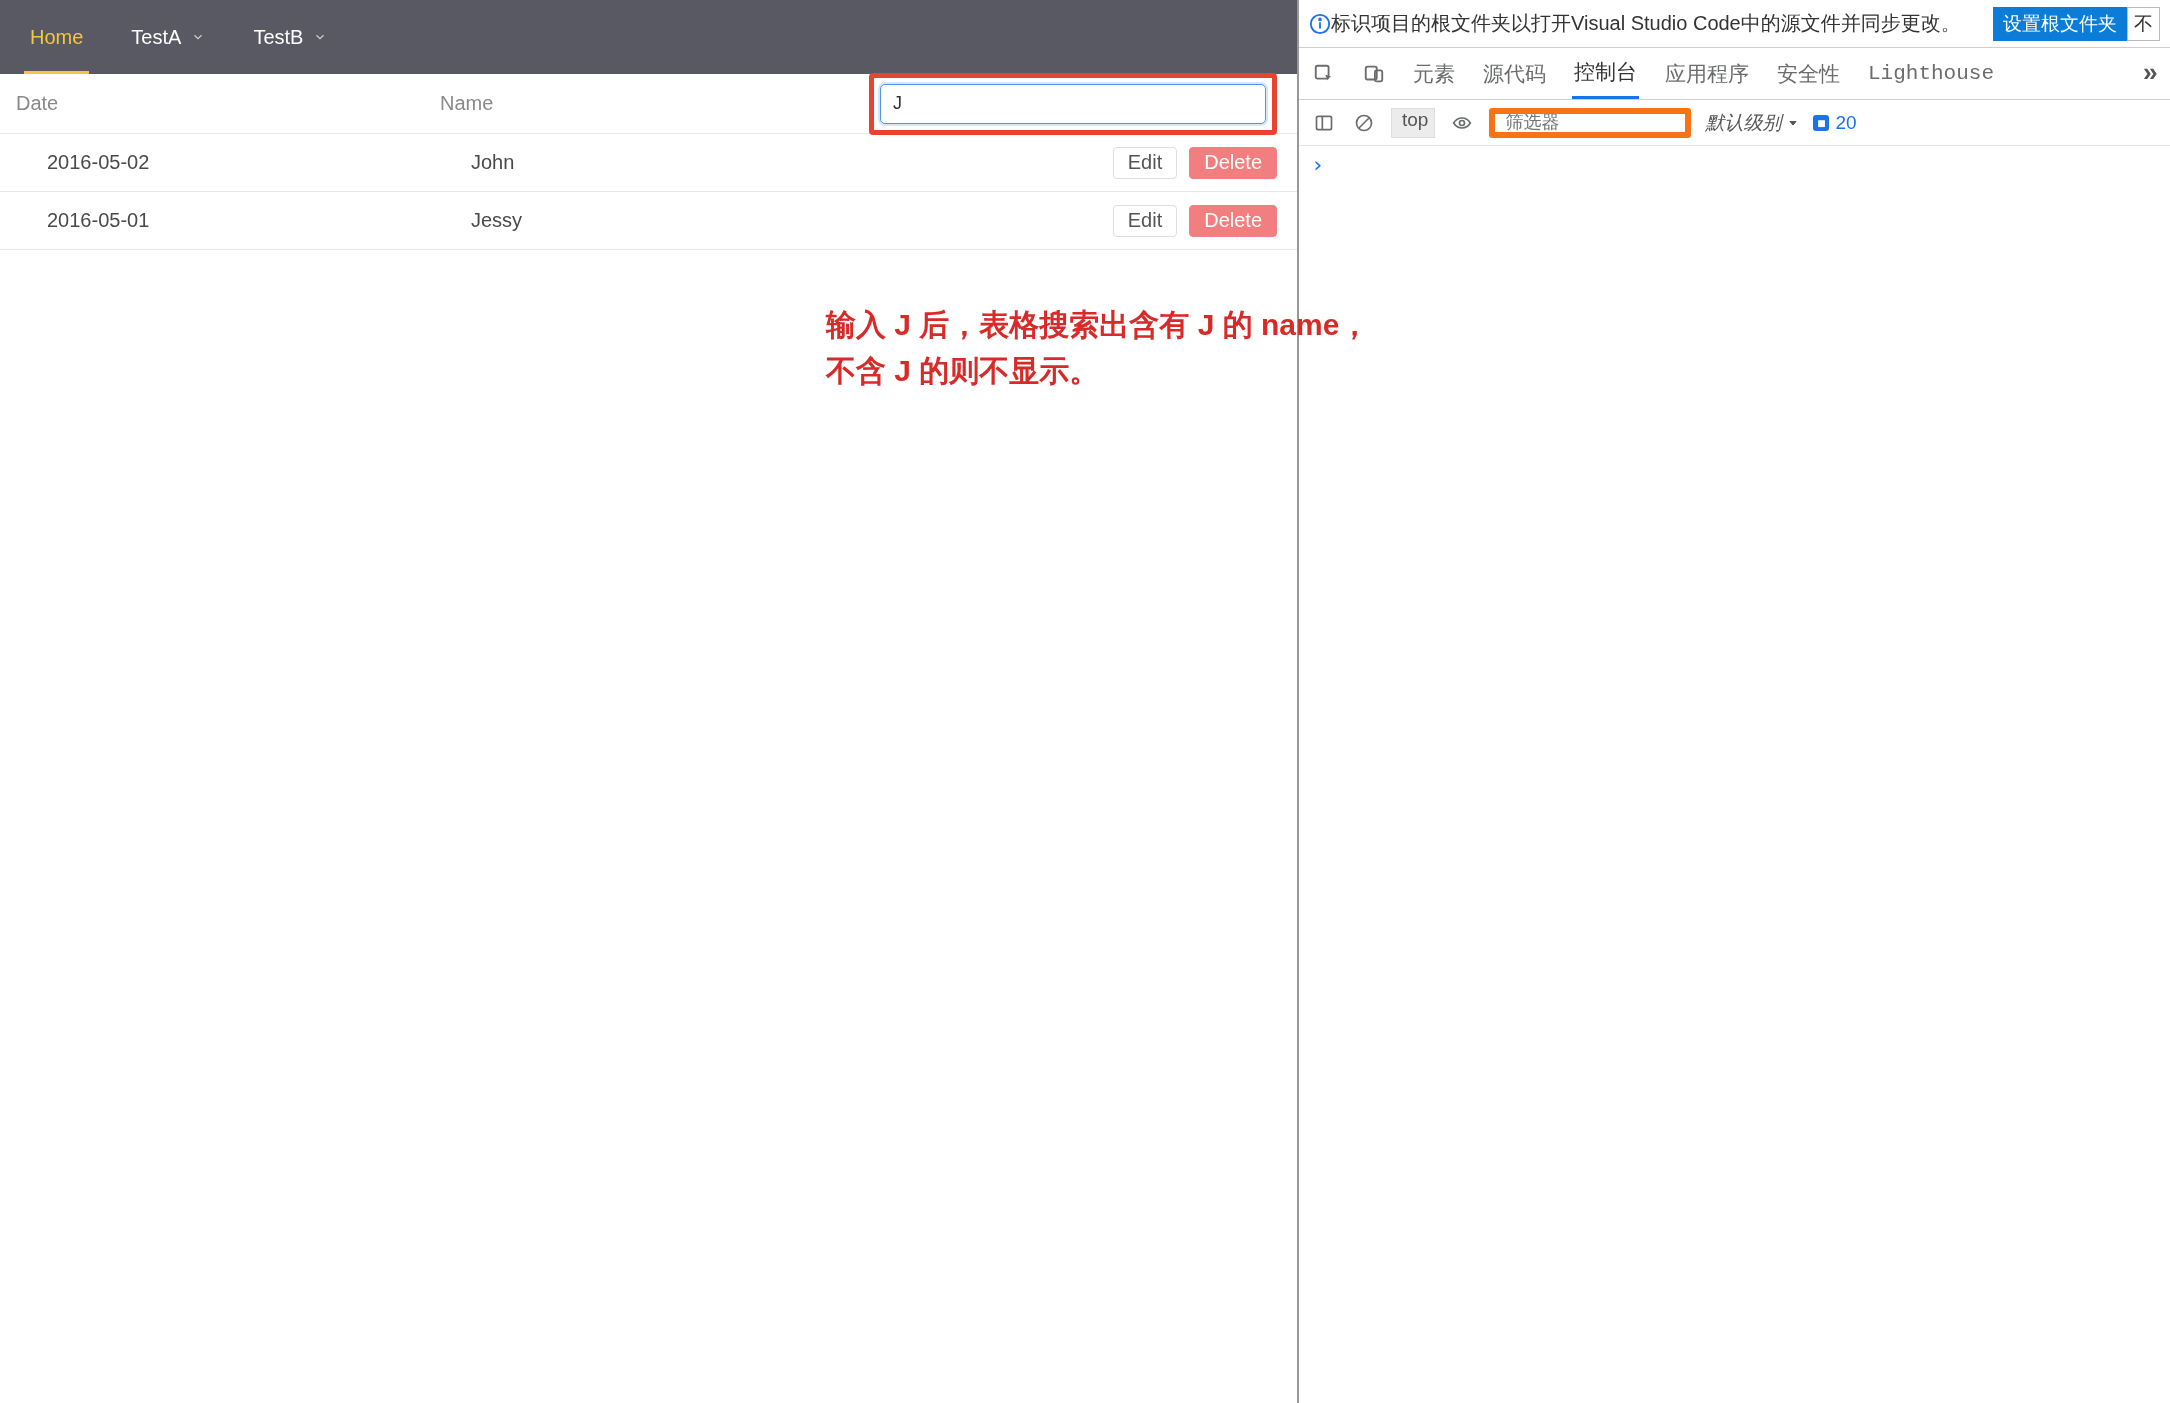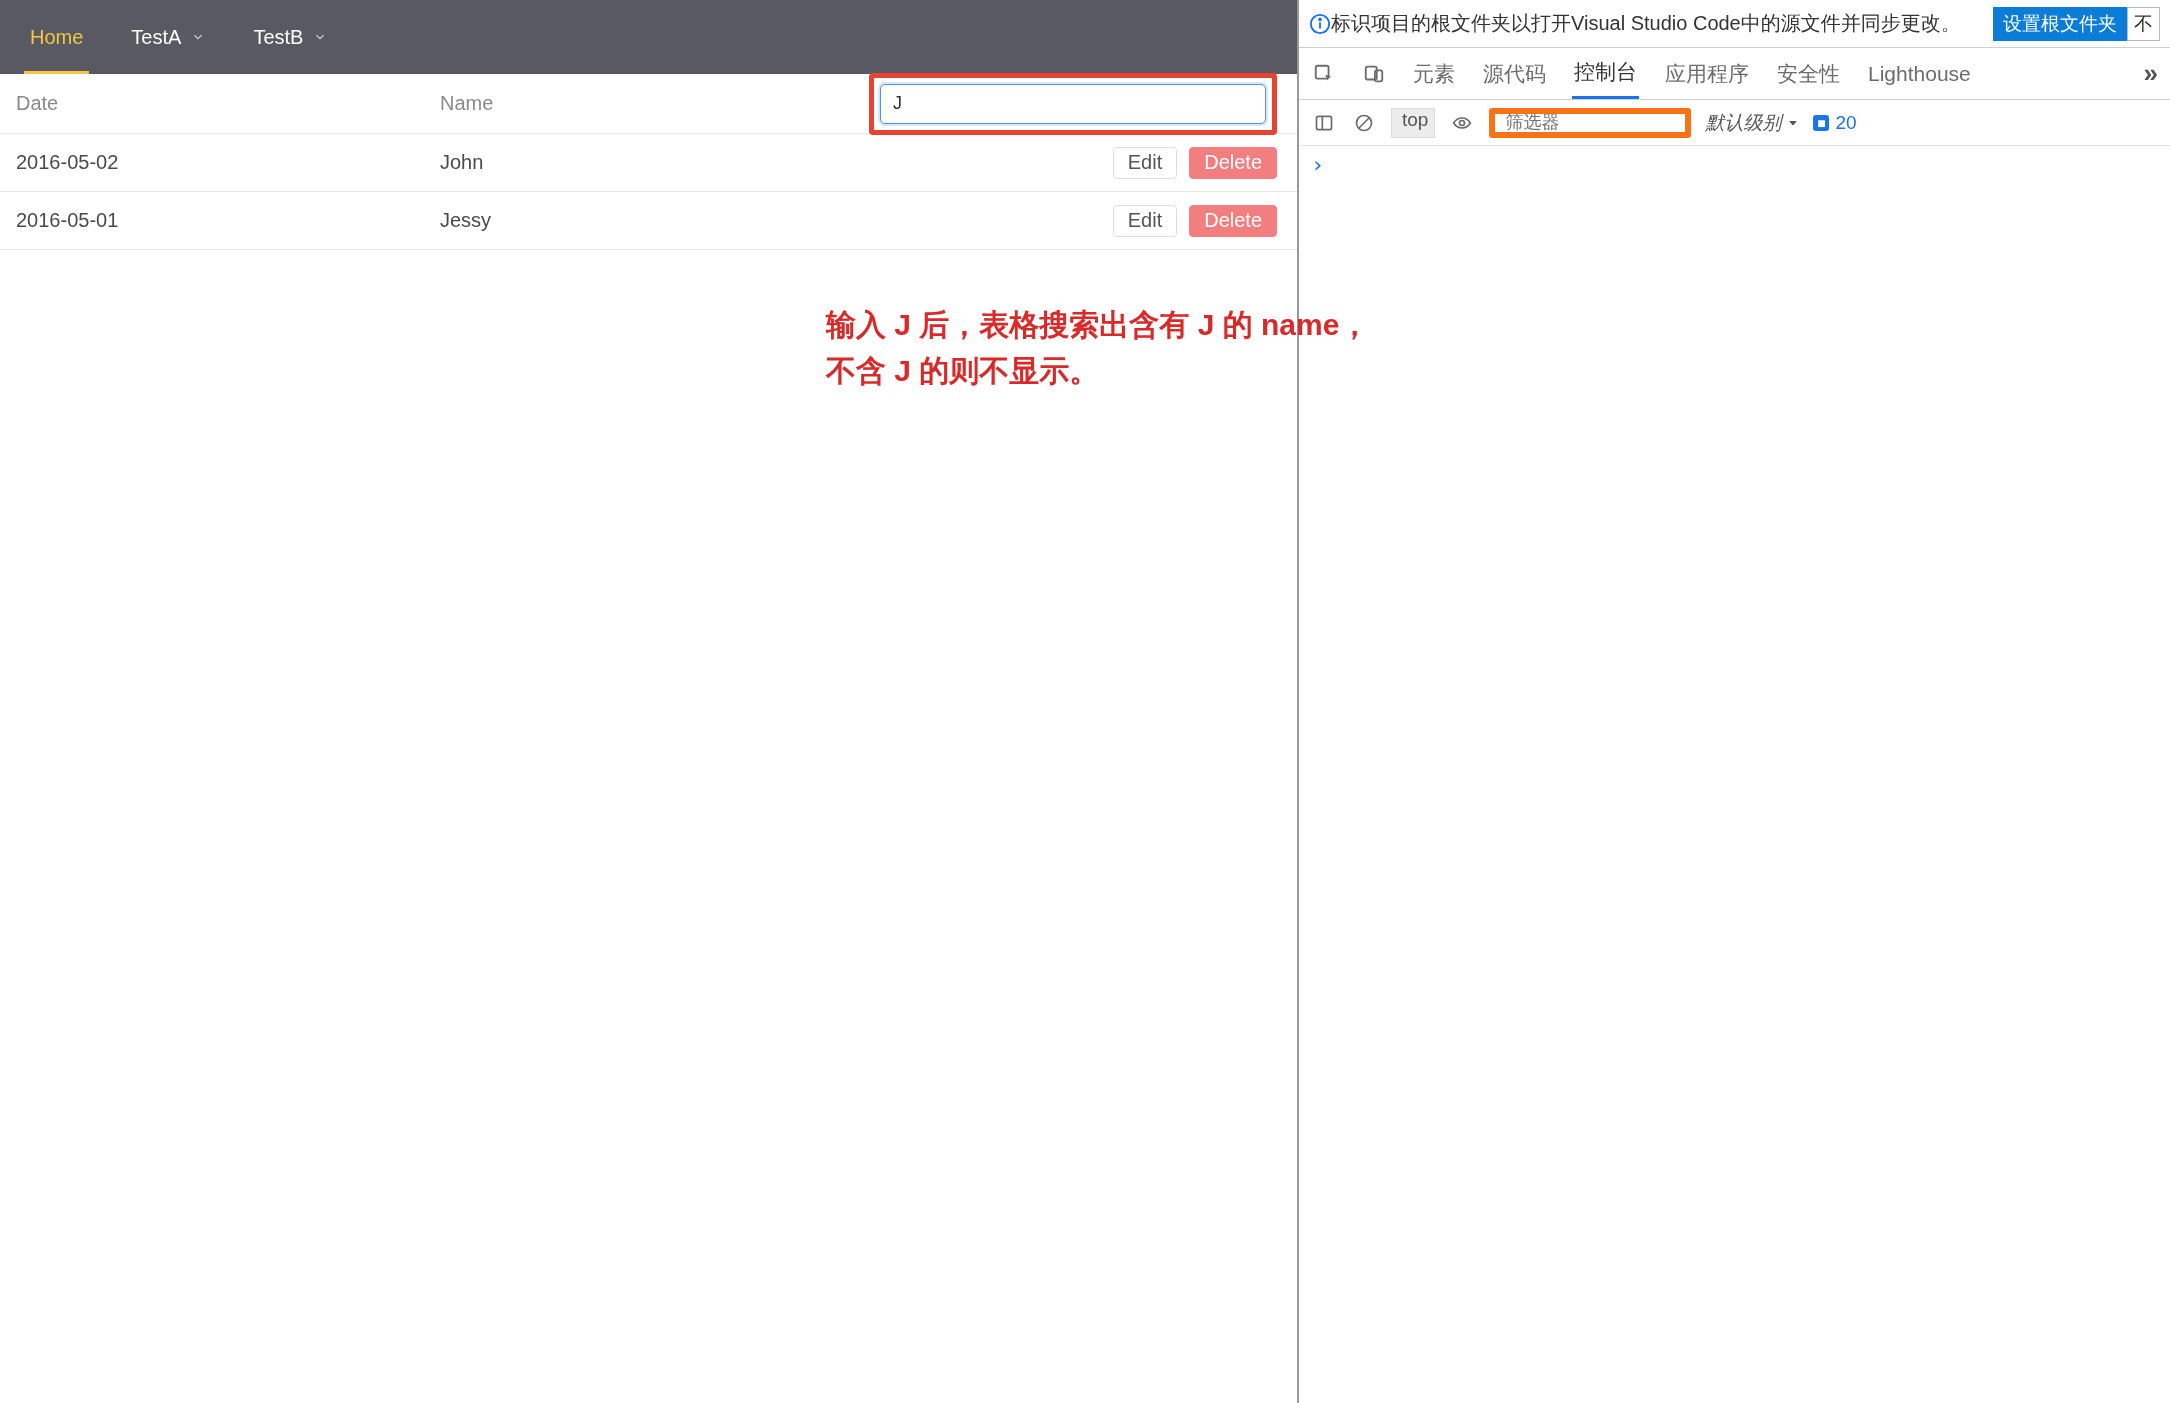--- a/index.html
+++ b/index.html
@@ -96,20 +96,21 @@
       padding: 0 12px;
       font-size: 18px;
       color: #333;
     }
 
     
     .tbody .trow {
       height: 58px;
       font-size: 20px;
       color: #4a4a4a;
+      padding-left: 31px;
     }
     .btn {
       height: 32px;
       padding: 0 14px;
       border-radius: 4px;
       font-size: 20px;
       cursor: pointer;
       display: inline-flex;
       align-items: center;
     }
@@ -176,20 +177,21 @@
     
     .dt-tabs {
       height: 52px;
       border-bottom: 1px solid #cfcfcf;
       display: flex;
       align-items: center;
       padding: 0 12px;
       gap: 24px;
       color: #6b6c6e;
       font-size: 21px;
+      font-family: Liberation Mono, monospace;
     }
     .dt-iconbtn { width:26px; height:26px; display:inline-flex; align-items:center; justify-content:center; cursor:pointer; color:#6b6c6e; }
     .dt-iconbtn svg{display:block;}
     .dt-tab { cursor: pointer; padding: 10px 2px; }
     .dt-tab.active { color: #333; border-bottom: 3px solid #1a73e8; }
     .dt-more { margin-left: auto; font-size: 26px; font-weight:700; cursor: pointer; color:#555; }
 
     
     .dt-toolbar {
       height: 46px;

